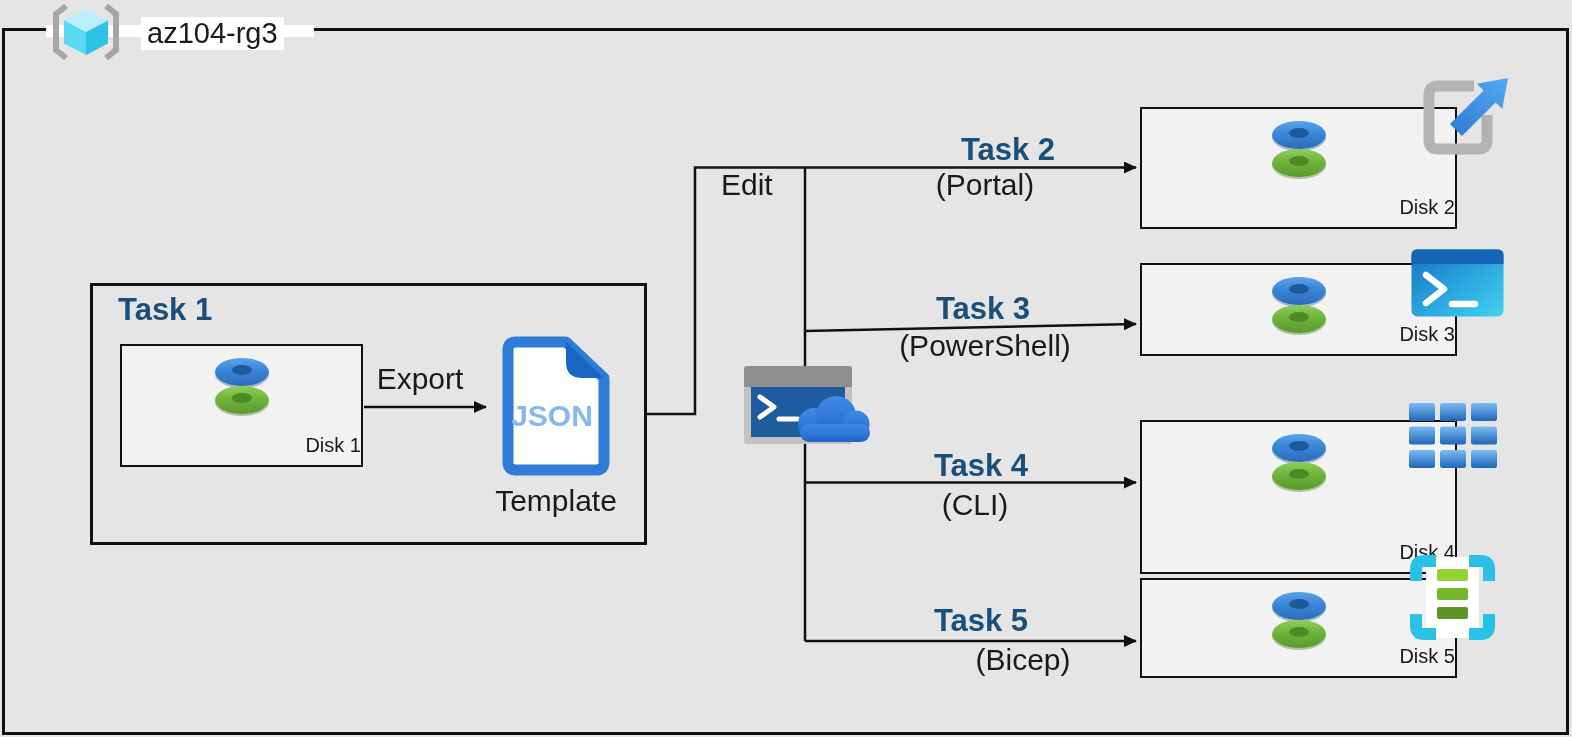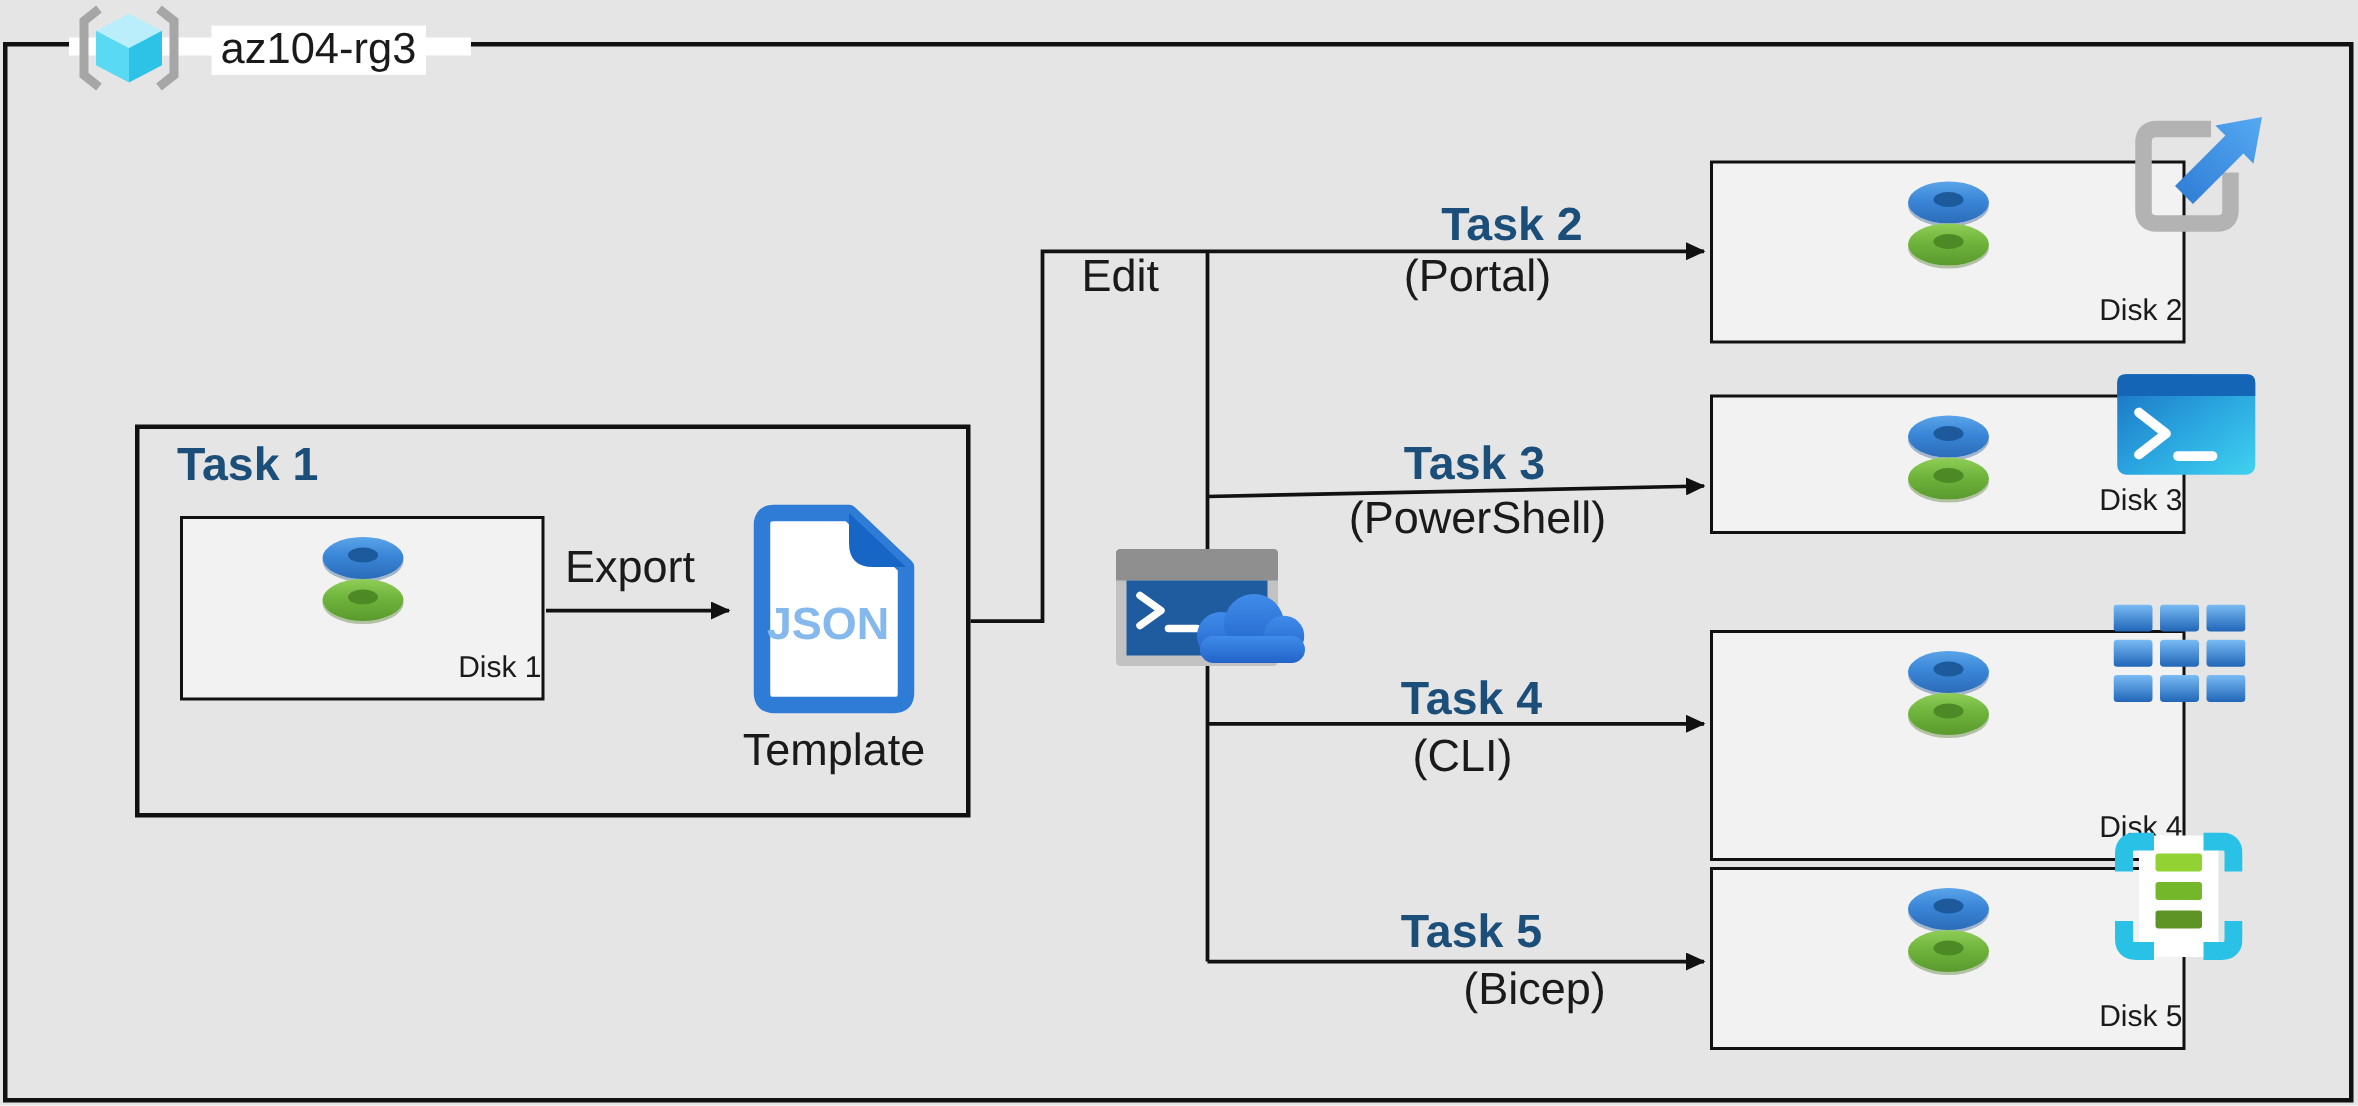--- a/index.html
+++ b/index.html
@@ -178,21 +178,21 @@
         <rect x="31" y="23.5" width="26" height="18" rx="2.5"></rect>
         <rect x="62" y="23.5" width="26" height="18" rx="2.5"></rect>
       <rect x="0" y="47" width="26" height="18" rx="2.5"></rect>
         <rect x="31" y="47" width="26" height="18" rx="2.5"></rect>
         <rect x="62" y="47" width="26" height="18" rx="2.5"></rect>
     </g>
   </svg>
 
   <div class="task-lbl hcenter" style="left:981px;top:603px;">Task 5</div>
   <div class="lbl hcenter" style="left:983px;top:643px;margin-left:40px;">(Bicep)</div>
-  <div class="box disk-box" style="left:1140px;top:578px;width:317px;height:122px;text-decoration:underline;">
+  <div class="box disk-box" style="left:1140px;top:578px;width:317px;height:100px;text-decoration:underline;">
     <div class="disks">
       <div class="donut blue"></div>
       <div class="donut green"></div>
     </div>
     <div class="disk-label">Disk 5</div>
   </div>
   <svg class="abs icon" style="left:1410px;top:555px;" width="85" height="85" viewBox="0 0 85 85">
     <rect x="16" y="2" width="53" height="81" fill="#fff"></rect>
     <g fill="none" stroke="#2ac1e6" stroke-width="12">
       <path d="M6,26 V14 Q6,6 14,6 H26"></path>

